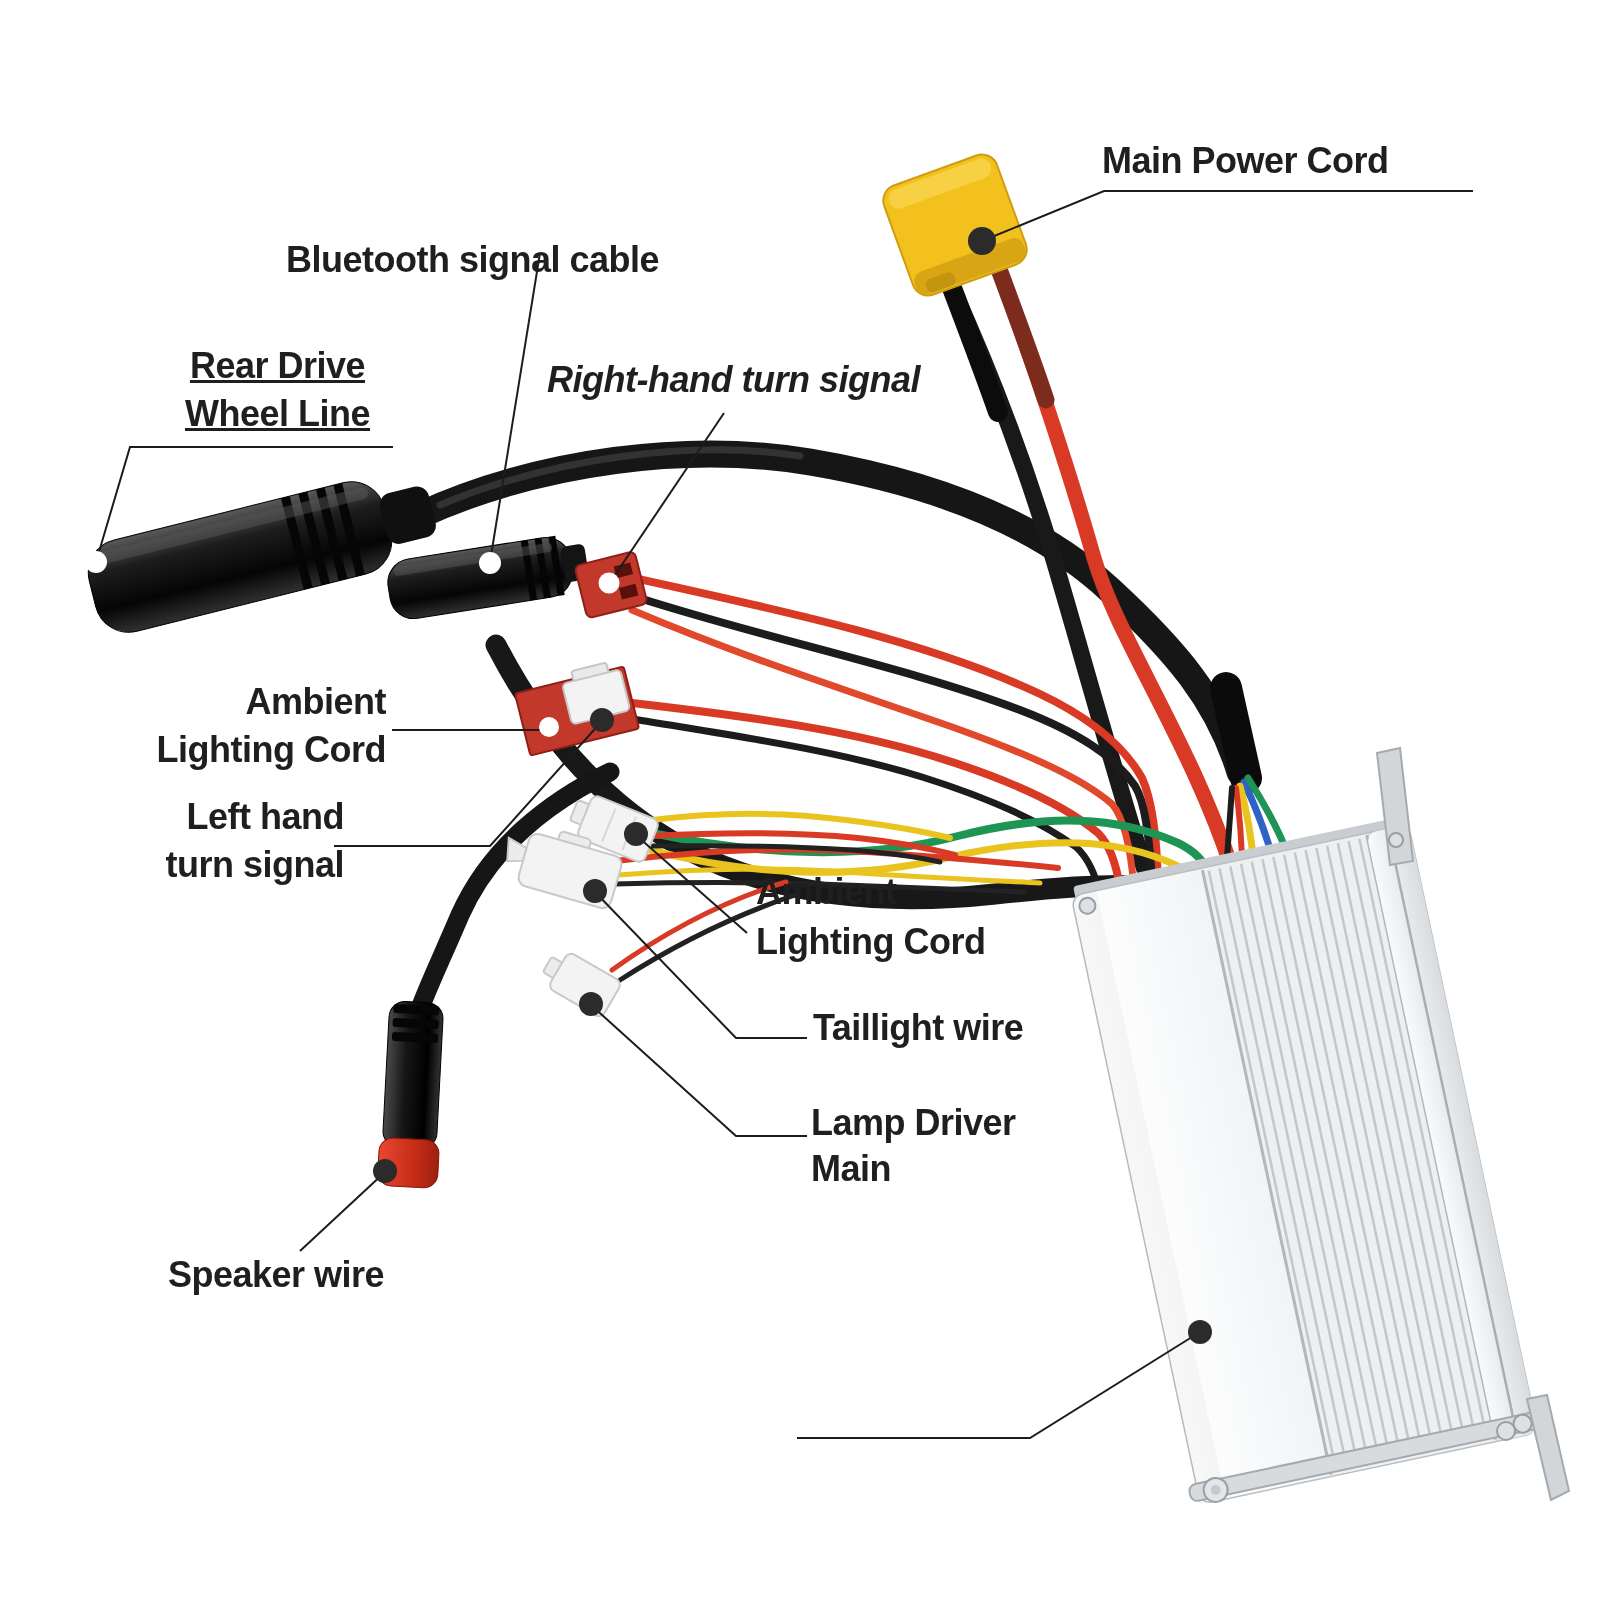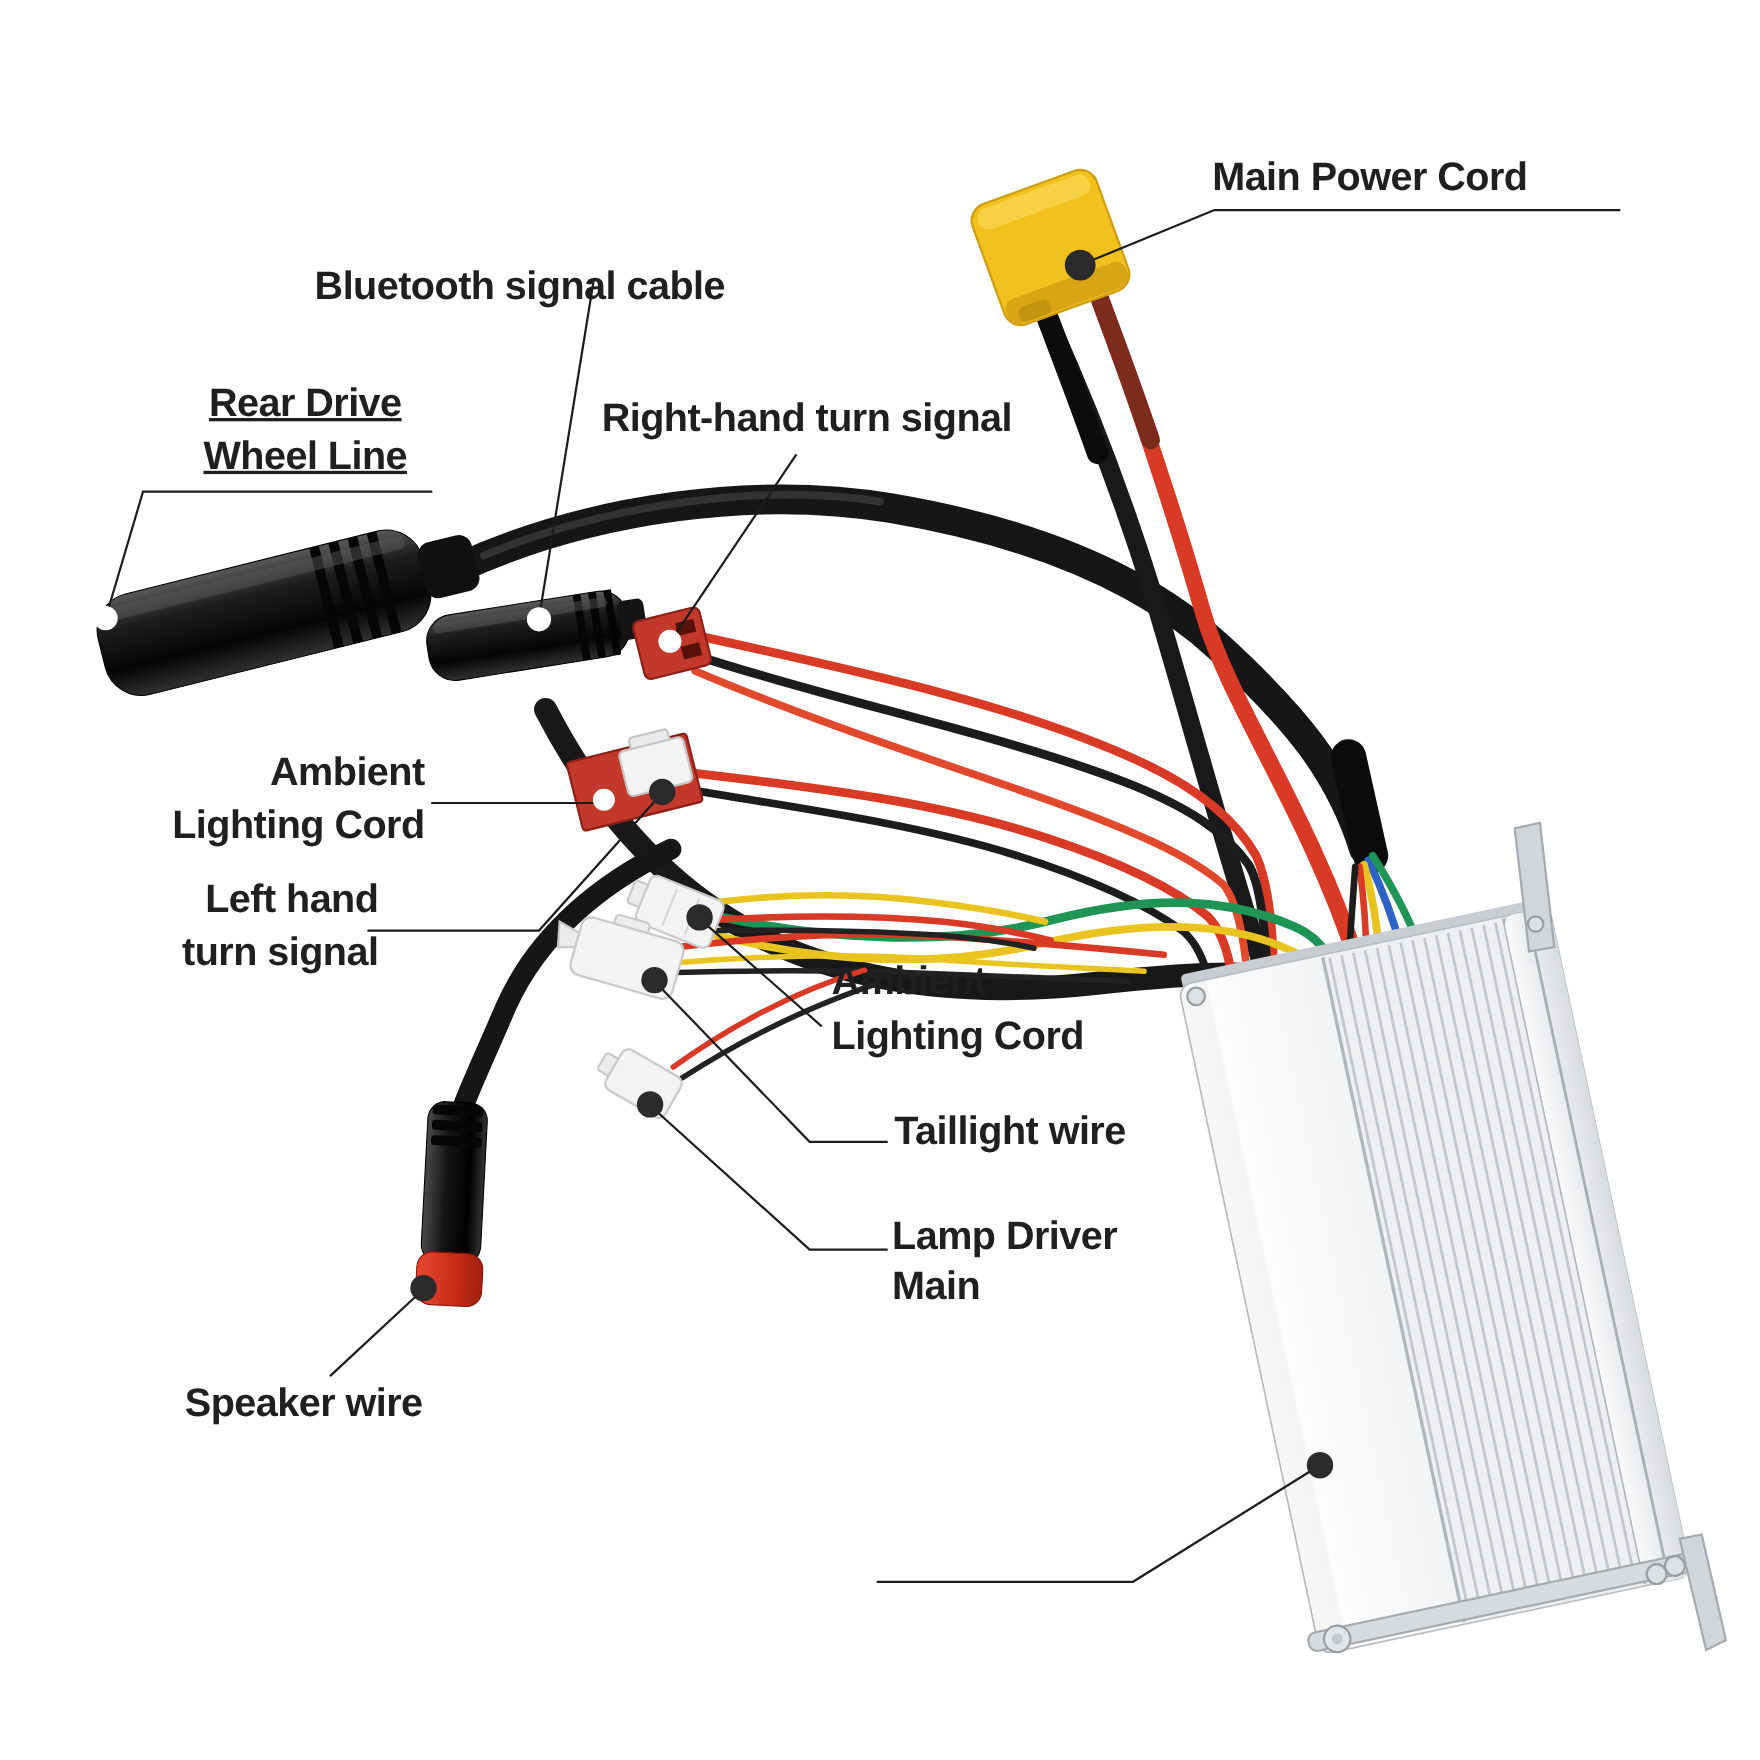--- a/index.html
+++ b/index.html
@@ -239,21 +239,21 @@
 
 <div class="label" style="left:286px;top:198px;margin-top:37px;">
   <span>Bluetooth signal cable</span>
 </div>
 
 <div class="label center" style="left:145px;top:342px;width:265px;line-height:48px;">
   <div>Rear Drive</div>
   <div>Wheel Line</div>
 </div>
 
-<div class="label" style="left:547px;top:355px;">
+<div class="label" style="left:547px;top:355px;font-style:italic;">
   <span>Right-hand turn signal</span>
 </div>
 
 <div class="label right" style="left:88px;top:678px;width:298px;line-height:48px;">
   <div>Ambient</div>
   <div>Lighting Cord</div>
 </div>
 
 <div class="label right" style="left:100px;top:793px;width:244px;line-height:48px;">
   <div>Left hand</div>

